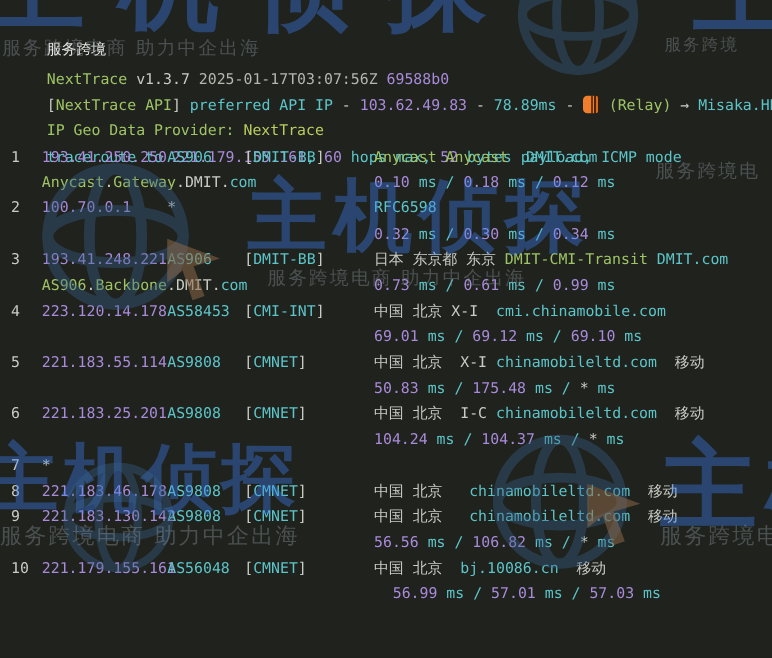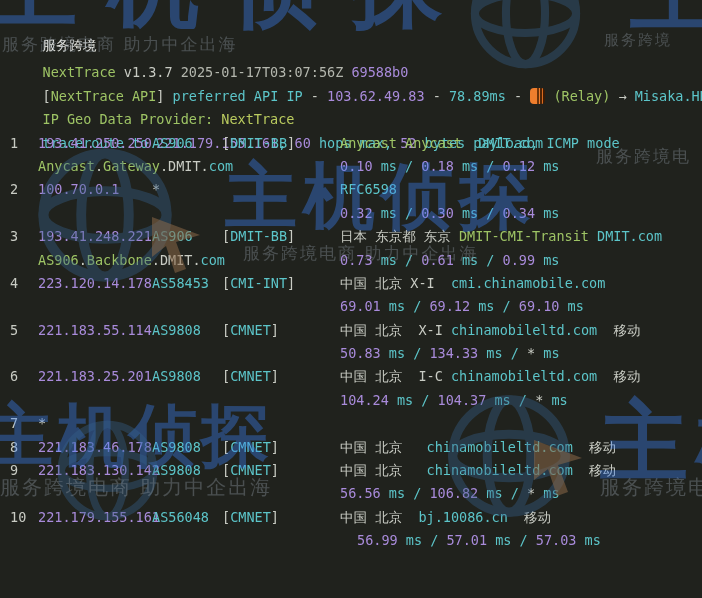--- a/index.html
+++ b/index.html
@@ -55,21 +55,21 @@
   <div id="hops">
       <div class="tline abs"><span class="c-fg" style="left: 10px;">1</span><span class="c-purple" style="left: 38px;">193.41.250.250</span><span class="c-cyan" style="left: 152px;">AS906</span><span style="left: 222px;"><span class="c-fg">[</span><span class="c-cyan">DMIT-BB</span><span class="c-fg">]</span></span><span style="left: 340px;"><span class="c-green">Anycast Anycast</span><span class="c-fg">  </span><span class="c-cyan">DMIT.com</span></span></div>
       <div class="tline abs"><span style="left: 38px;"><span class="c-green">Anycast</span><span class="c-fg">.</span><span class="c-green">Gateway</span><span class="c-fg">.</span><span class="c-fg">DMIT</span><span class="c-fg">.</span><span class="c-cyan">com</span></span><span style="left: 340px;"><span class="c-purple">0.10</span><span class="c-cyan"> ms</span><span class="c-cyan"> / </span><span class="c-purple">0.18</span><span class="c-cyan"> ms</span><span class="c-cyan"> / </span><span class="c-purple">0.12</span><span class="c-cyan"> ms</span></span></div>
       <div class="tline abs"><span class="c-fg" style="left: 10px;">2</span><span class="c-purple" style="left: 38px;">100.70.0.1</span><span class="c-fg" style="left: 152px;">*</span><span style="left: 340px;"><span class="c-cyan">RFC6598</span></span></div>
       <div class="tline abs"><span style="left: 340px;"><span class="c-purple">0.32</span><span class="c-cyan"> ms</span><span class="c-cyan"> / </span><span class="c-purple">0.30</span><span class="c-cyan"> ms</span><span class="c-cyan"> / </span><span class="c-purple">0.34</span><span class="c-cyan"> ms</span></span></div>
       <div class="tline abs"><span class="c-fg" style="left: 10px;">3</span><span class="c-purple" style="left: 38px;">193.41.248.221</span><span class="c-cyan" style="left: 152px;">AS906</span><span style="left: 222px;"><span class="c-fg">[</span><span class="c-cyan">DMIT-BB</span><span class="c-fg">]</span></span><span style="left: 340px;"><span class="c-fg">日本 东京都 东京 </span><span class="c-green">DMIT-CMI-Transit</span><span class="c-fg"> </span><span class="c-cyan">DMIT.com</span></span></div>
       <div class="tline abs"><span style="left: 38px;"><span class="c-green">AS906</span><span class="c-fg">.</span><span class="c-green">Backbone</span><span class="c-fg">.</span><span class="c-fg">DMIT</span><span class="c-fg">.</span><span class="c-cyan">com</span></span><span style="left: 340px;"><span class="c-purple">0.73</span><span class="c-cyan"> ms</span><span class="c-cyan"> / </span><span class="c-purple">0.61</span><span class="c-cyan"> ms</span><span class="c-cyan"> / </span><span class="c-purple">0.99</span><span class="c-cyan"> ms</span></span></div>
       <div class="tline abs"><span class="c-fg" style="left: 10px;">4</span><span class="c-purple" style="left: 38px;">223.120.14.178</span><span class="c-cyan" style="left: 152px;">AS58453</span><span style="left: 222px;"><span class="c-fg">[</span><span class="c-cyan">CMI-INT</span><span class="c-fg">]</span></span><span style="left: 340px;"><span class="c-fg">中国 北京 X-I  </span><span class="c-cyan">cmi.chinamobile.com</span></span></div>
       <div class="tline abs"><span style="left: 340px;"><span class="c-purple">69.01</span><span class="c-cyan"> ms</span><span class="c-cyan"> / </span><span class="c-purple">69.12</span><span class="c-cyan"> ms</span><span class="c-cyan"> / </span><span class="c-purple">69.10</span><span class="c-cyan"> ms</span></span></div>
       <div class="tline abs"><span class="c-fg" style="left: 10px;">5</span><span class="c-purple" style="left: 38px;">221.183.55.114</span><span class="c-cyan" style="left: 152px;">AS9808</span><span style="left: 222px;"><span class="c-fg">[</span><span class="c-cyan">CMNET</span><span class="c-fg">]</span></span><span style="left: 340px;"><span class="c-fg">中国 北京  X-I </span><span class="c-cyan">chinamobileltd.com</span><span class="c-fg">  移动</span></span></div>
-      <div class="tline abs"><span style="left: 340px;"><span class="c-purple">50.83</span><span class="c-cyan"> ms</span><span class="c-cyan"> / </span><span class="c-purple">134.33</span><span class="c-cyan"> ms</span><span class="c-cyan"> / </span><span class="c-fg">*</span><span class="c-cyan"> ms</span></span></div>
+      <div class="tline abs"><span style="left: 340px;"><span class="c-purple">50.83</span><span class="c-cyan"> ms</span><span class="c-cyan"> / </span><span class="c-purple">175.48</span><span class="c-cyan"> ms</span><span class="c-cyan"> / </span><span class="c-fg">*</span><span class="c-cyan"> ms</span></span></div>
       <div class="tline abs"><span class="c-fg" style="left: 10px;">6</span><span class="c-purple" style="left: 38px;">221.183.25.201</span><span class="c-cyan" style="left: 152px;">AS9808</span><span style="left: 222px;"><span class="c-fg">[</span><span class="c-cyan">CMNET</span><span class="c-fg">]</span></span><span style="left: 340px;"><span class="c-fg">中国 北京  I-C </span><span class="c-cyan">chinamobileltd.com</span><span class="c-fg">  移动</span></span></div>
       <div class="tline abs"><span style="left: 340px;"><span class="c-purple">104.24</span><span class="c-cyan"> ms</span><span class="c-cyan"> / </span><span class="c-purple">104.37</span><span class="c-cyan"> ms</span><span class="c-cyan"> / </span><span class="c-fg">*</span><span class="c-cyan"> ms</span></span></div>
       <div class="tline abs"><span class="c-fg" style="left: 10px;">7</span><span class="c-fg" style="left: 38px;">*</span></div>
       <div class="tline abs"><span class="c-fg" style="left: 10px;">8</span><span class="c-purple" style="left: 38px;">221.183.46.178</span><span class="c-cyan" style="left: 152px;">AS9808</span><span style="left: 222px;"><span class="c-fg">[</span><span class="c-cyan">CMNET</span><span class="c-fg">]</span></span><span style="left: 340px;"><span class="c-fg">中国 北京   </span><span class="c-cyan">chinamobileltd.com</span><span class="c-fg">  移动</span></span></div>
       <div class="tline abs"><span class="c-fg" style="left: 10px;">9</span><span class="c-purple" style="left: 38px;">221.183.130.142</span><span class="c-cyan" style="left: 152px;">AS9808</span><span style="left: 222px;"><span class="c-fg">[</span><span class="c-cyan">CMNET</span><span class="c-fg">]</span></span><span style="left: 340px;"><span class="c-fg">中国 北京   </span><span class="c-cyan">chinamobileltd.com</span><span class="c-fg">  移动</span></span></div>
       <div class="tline abs"><span style="left: 340px; text-align: right;"><span class="c-purple">56.56</span><span class="c-cyan"> ms</span><span class="c-cyan"> / </span><span class="c-purple">106.82</span><span class="c-cyan"> ms</span><span class="c-cyan"> / </span><span class="c-fg">*</span><span class="c-cyan"> ms</span></span></div>
       <div class="tline abs"><span class="c-fg" style="left: 10px;">10</span><span class="c-purple" style="left: 38px;">221.179.155.161</span><span class="c-cyan" style="left: 152px;">AS56048</span><span style="left: 222px;"><span class="c-fg">[</span><span class="c-cyan">CMNET</span><span class="c-fg">]</span></span><span style="left: 340px;"><span class="c-fg">中国 北京  </span><span class="c-cyan">bj.10086.cn</span><span class="c-fg">  移动</span></span></div>
       <div class="tline abs"><span style="left: 357px;"><span class="c-purple">56.99</span><span class="c-cyan"> ms</span><span class="c-cyan"> / </span><span class="c-purple">57.01</span><span class="c-cyan"> ms</span><span class="c-cyan"> / </span><span class="c-purple">57.03</span><span class="c-cyan"> ms</span></span></div>
     </div>
 

